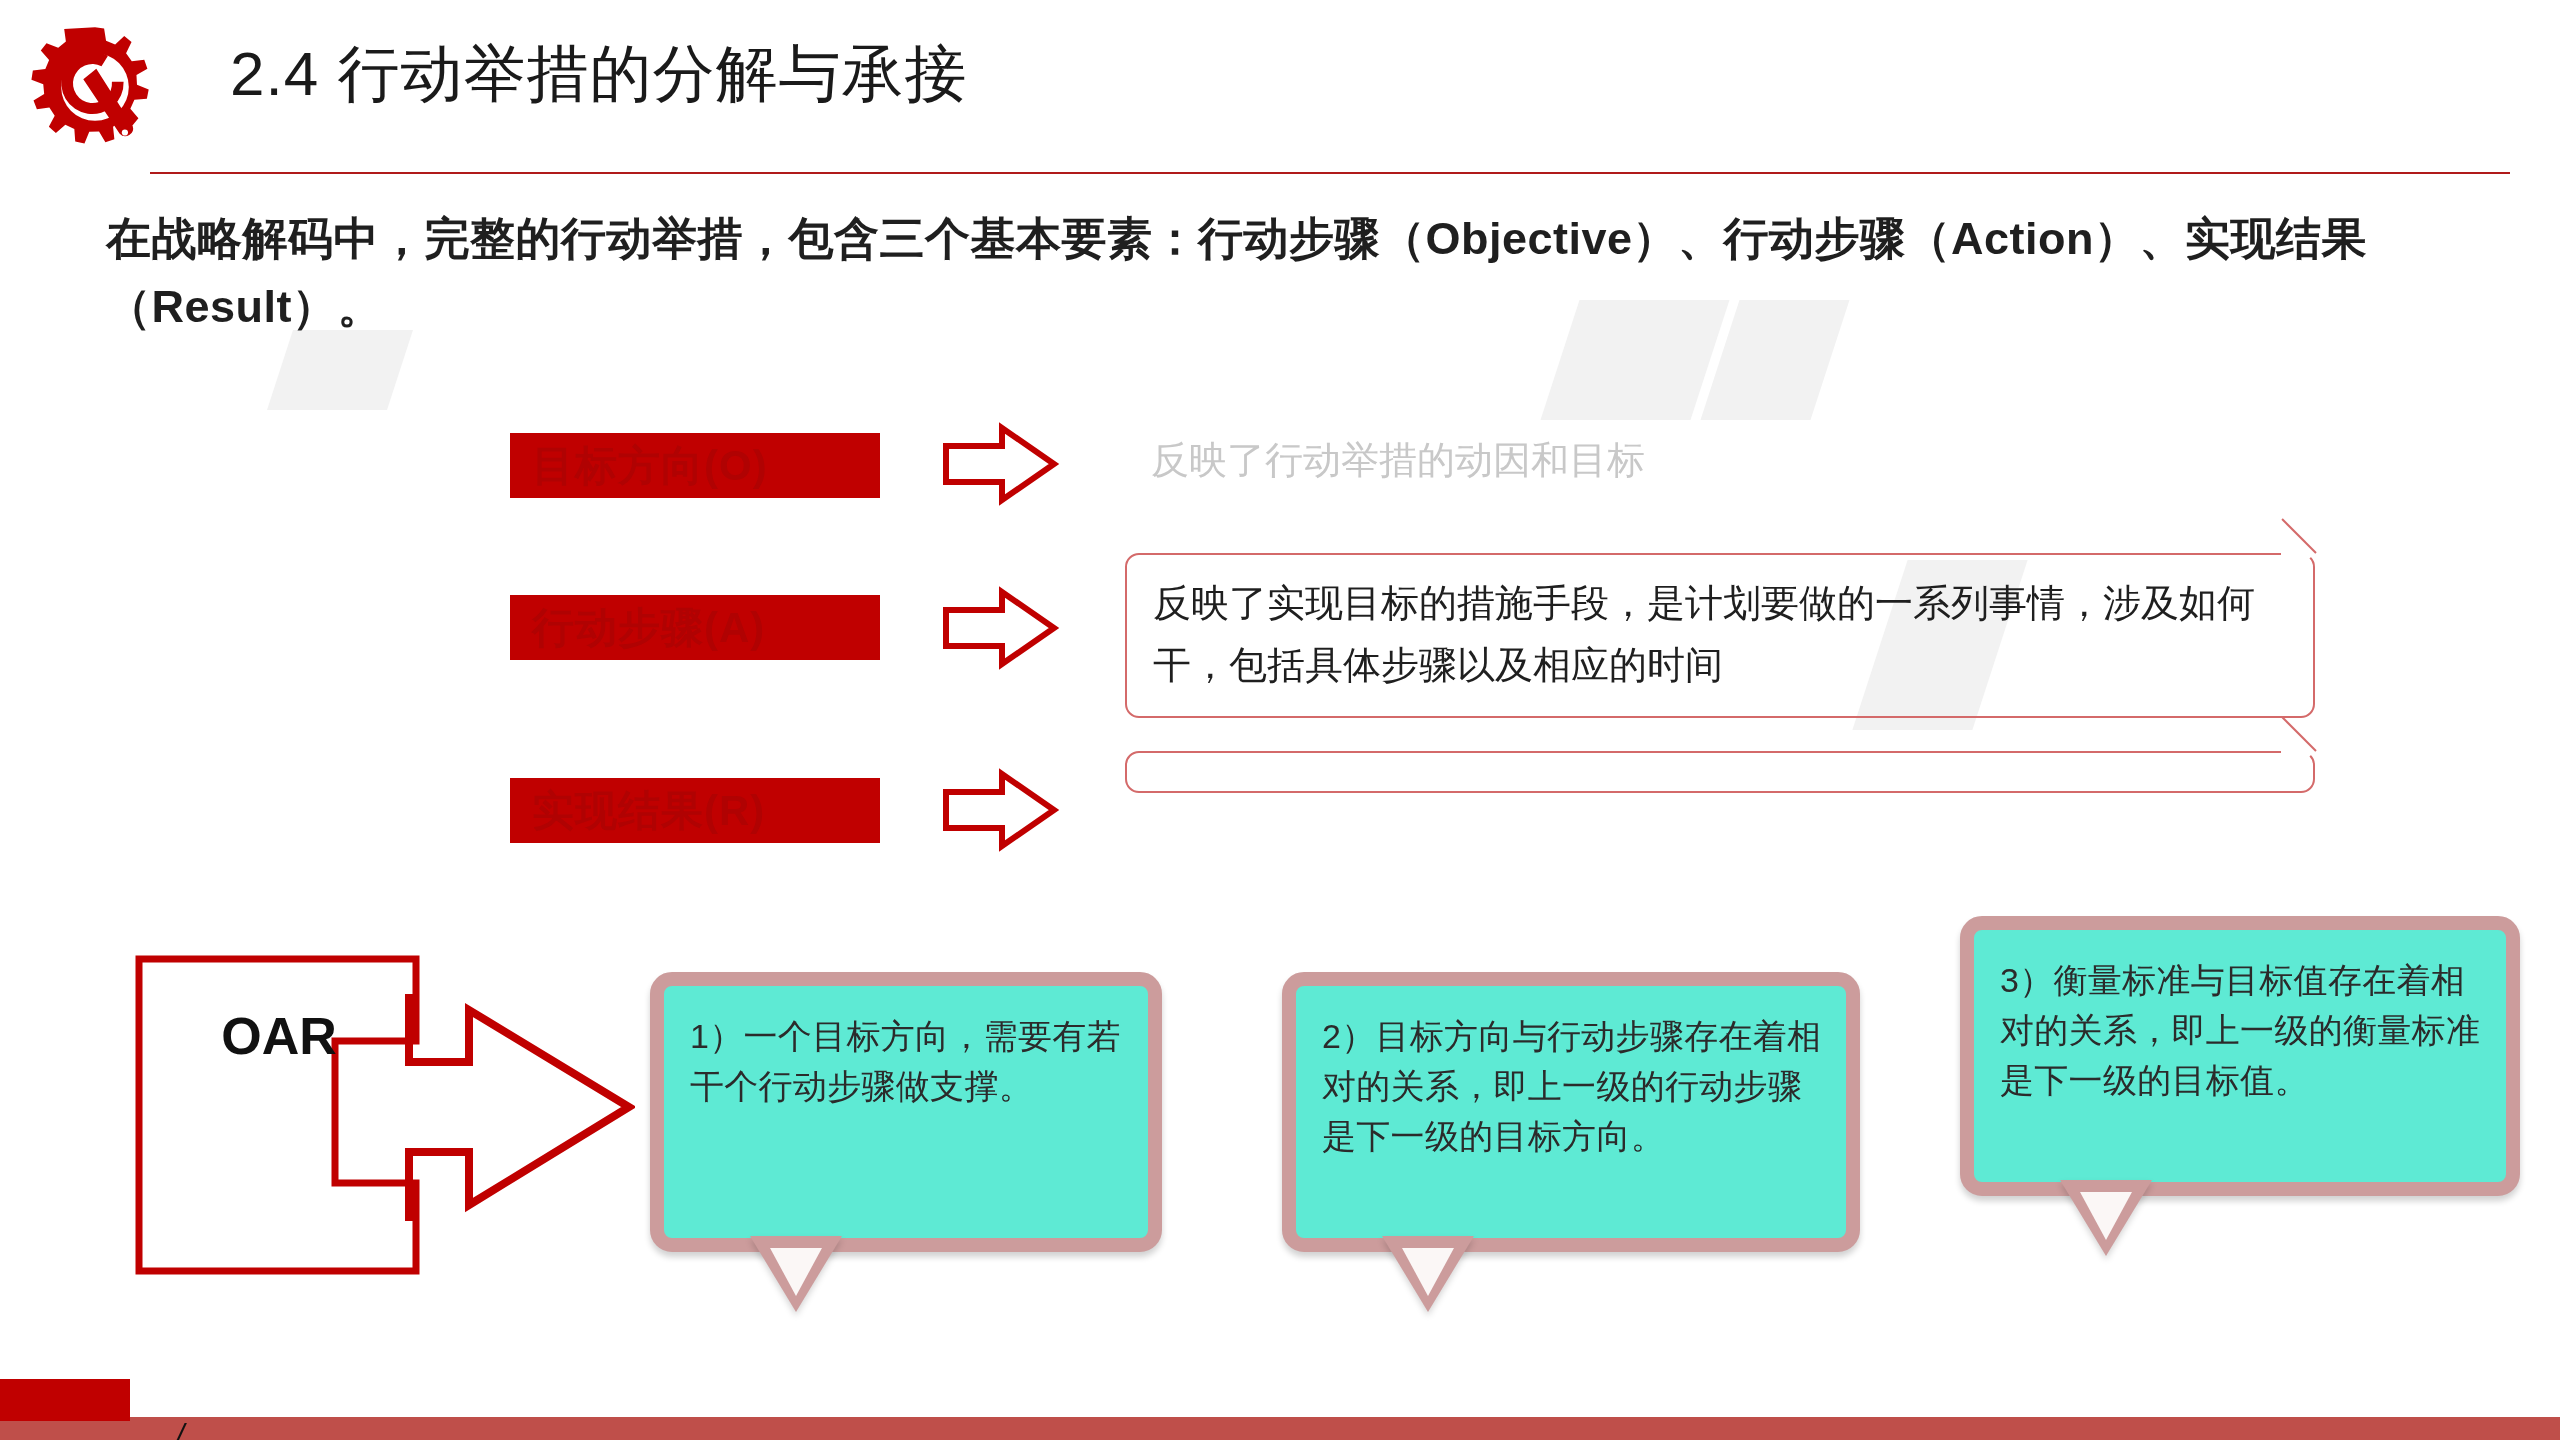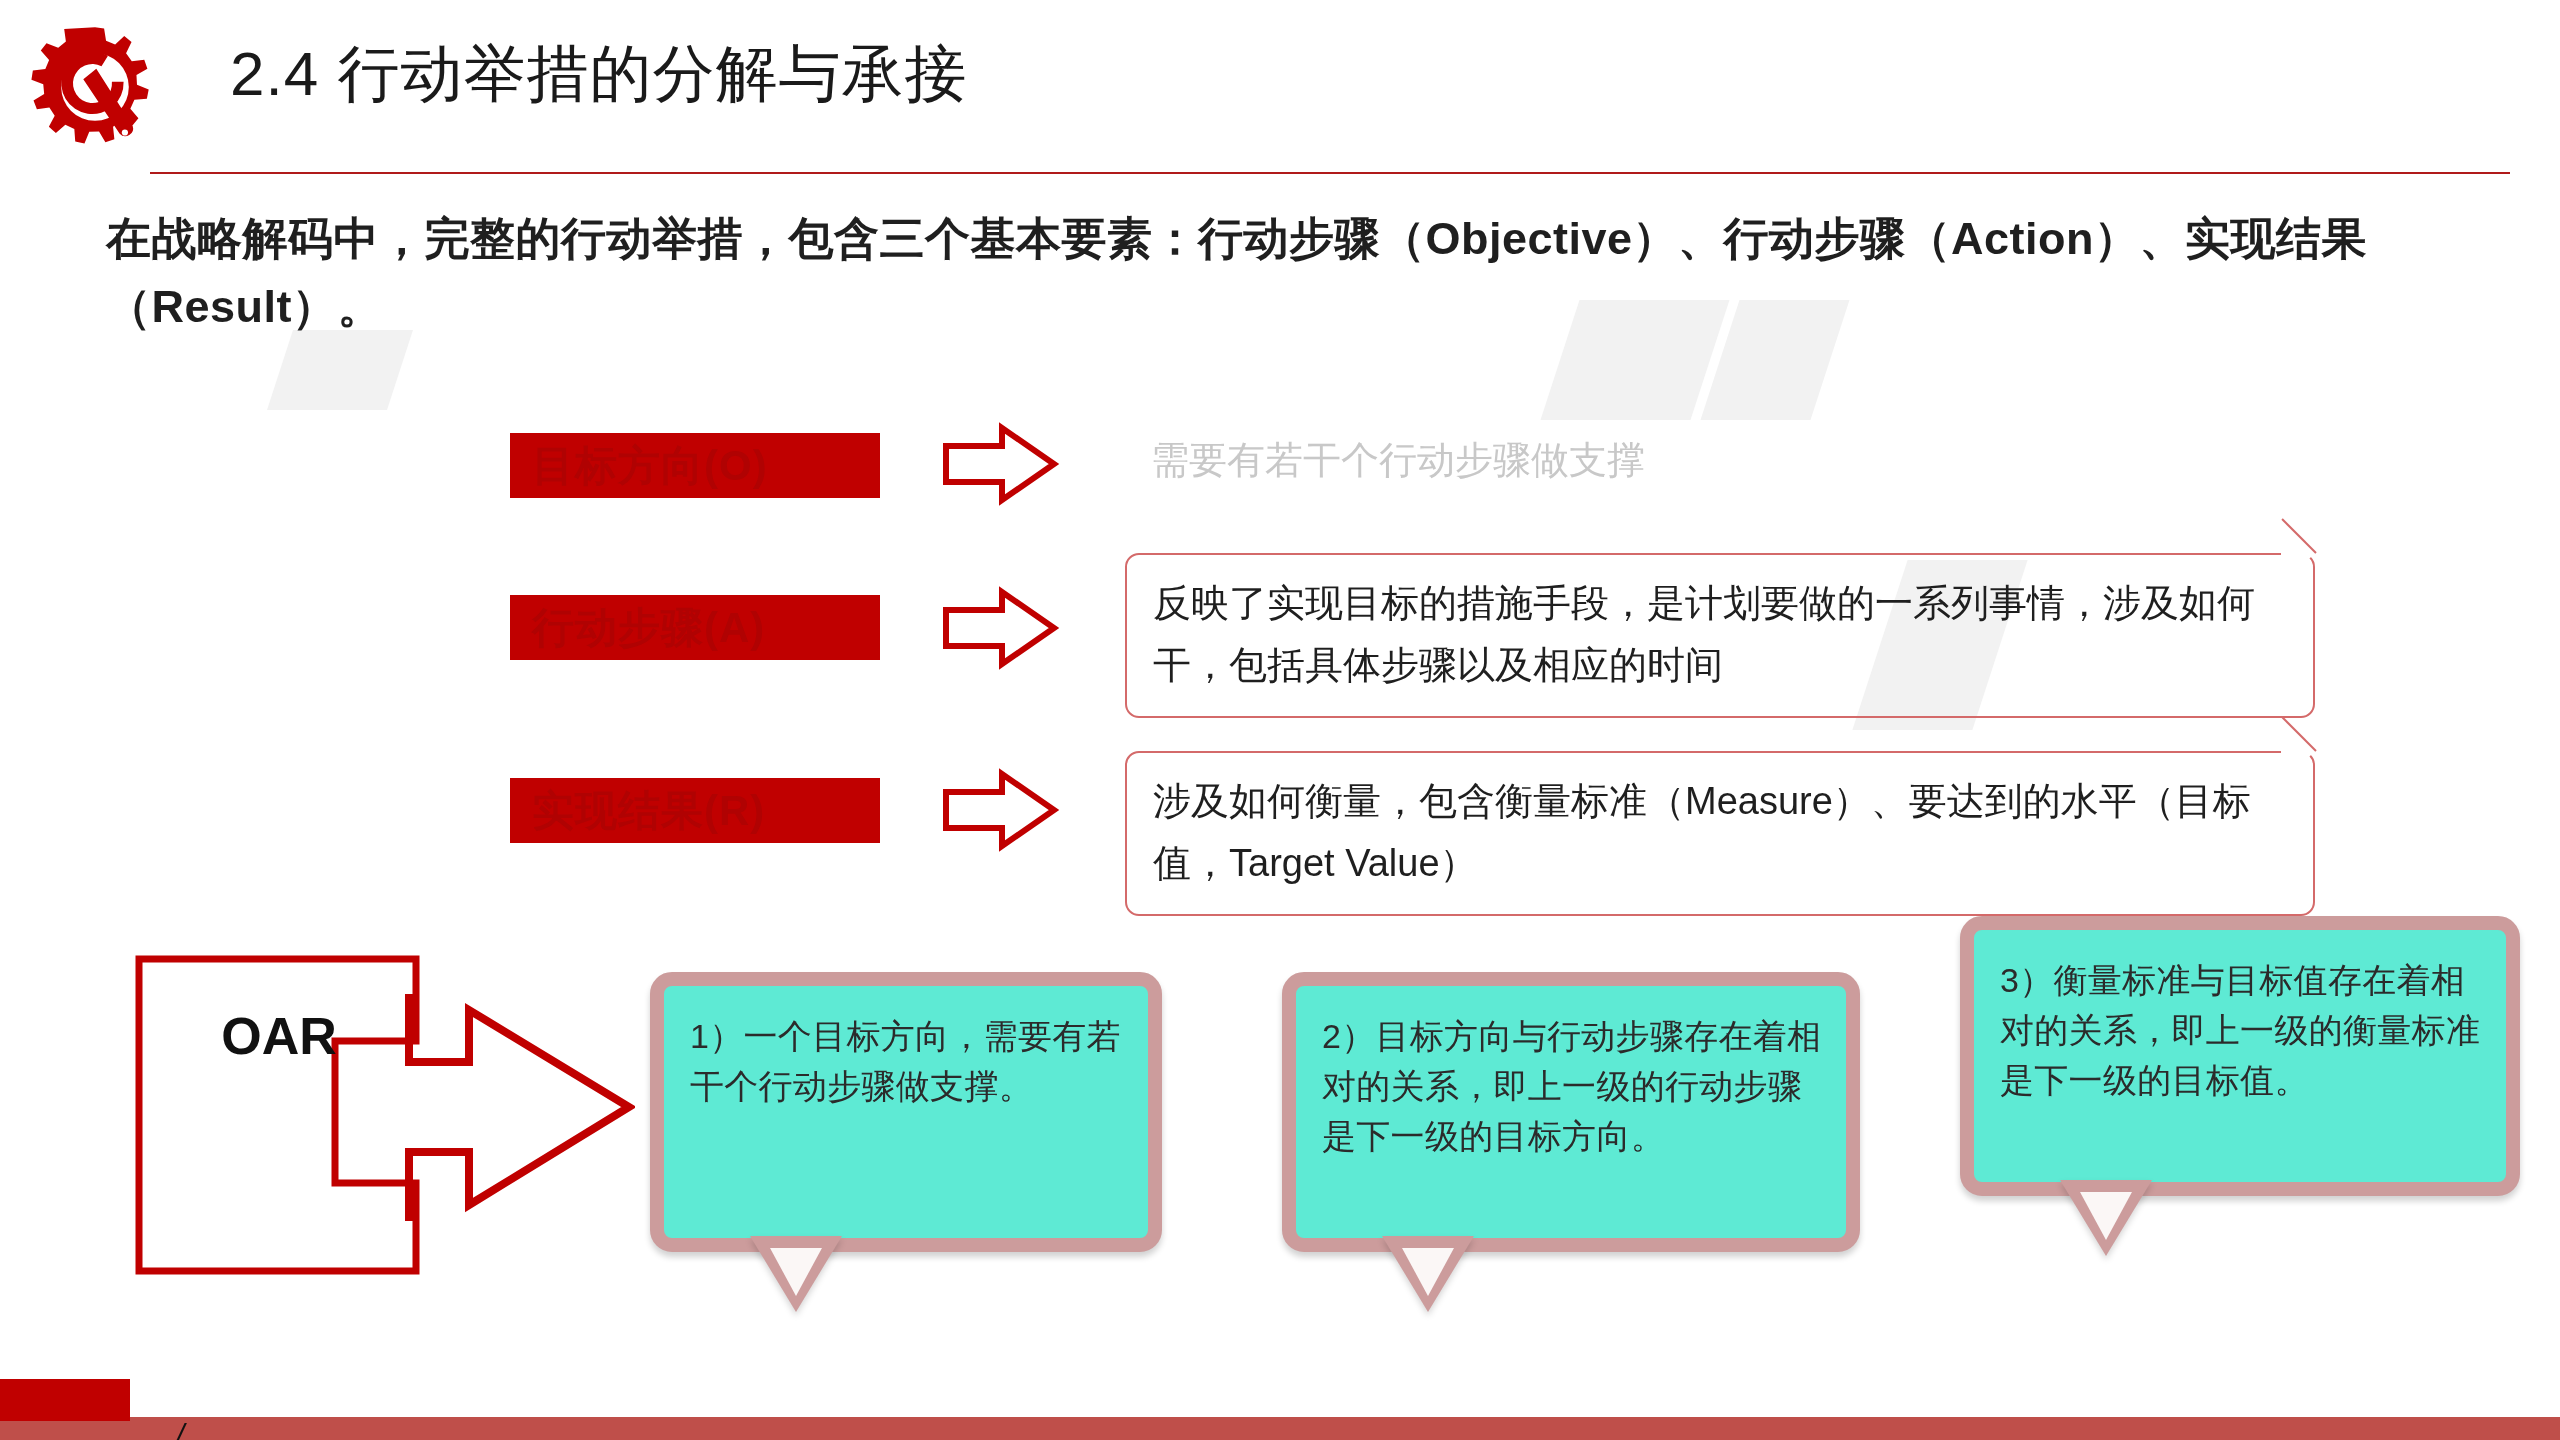--- a/index.html
+++ b/index.html
@@ -276,21 +276,21 @@
 <div class="intro">在战略解码中，完整的行动举措，包含三个基本要素：行动步骤（Objective）、行动步骤（Action）、实现结果（Result）。</div>
 
 <div class="tag-box tag-row1">
   <span>目标方向(O)</span>
 </div>
 <div class="arrow-wrap arr-row1">
   <svg viewBox="0 0 120 84" width="120" height="84" aria-hidden="true">
     <path d="M6 24 H62 V6 L114 42 L62 78 V60 H6 Z" fill="none" stroke="#c00000" stroke-width="6" stroke-linejoin="miter"></path>
   </svg>
 </div>
-<div class="desc desc-plain">需要有若干个行动步骤做支撑</div>
+<div class="desc desc-plain">反映了行动举措的动因和目标</div>
 
 <div class="tag-box tag-row2">
   <span>行动步骤(A)</span>
 </div>
 <div class="arrow-wrap arr-row2">
   <svg viewBox="0 0 120 84" width="120" height="84" aria-hidden="true">
     <path d="M6 24 H62 V6 L114 42 L62 78 V60 H6 Z" fill="none" stroke="#c00000" stroke-width="6" stroke-linejoin="miter"></path>
   </svg>
 </div>
 <div class="desc desc-boxed desc-2">
@@ -303,21 +303,20 @@
   <span>实现结果(R)</span>
 </div>
 <div class="arrow-wrap arr-row3">
   <svg viewBox="0 0 120 84" width="120" height="84" aria-hidden="true">
     <path d="M6 24 H62 V6 L114 42 L62 78 V60 H6 Z" fill="none" stroke="#c00000" stroke-width="6" stroke-linejoin="miter"></path>
   </svg>
 </div>
 <div class="desc desc-boxed desc-3">
   <span class="notch"></span>
   <span class="notch-line"></span>
-  <span>涉及如何衡量，包含衡量标准（Measure）、要达到的水平（目标值，Target Value）</span>
 </div>
 
 <div class="oar-block">
   <svg viewBox="0 0 285 320" width="285" height="320" aria-hidden="true" style="position:absolute;left:0;top:0;">
     <path d="M4 4 H281 V86 H200 V228 H281 V316 H4 Z" fill="#ffffff" stroke="#c00000" stroke-width="7" stroke-linejoin="miter"></path>
   </svg>
   <div class="oar-label">
     <div>OAR</div>
   </div>
 </div>

